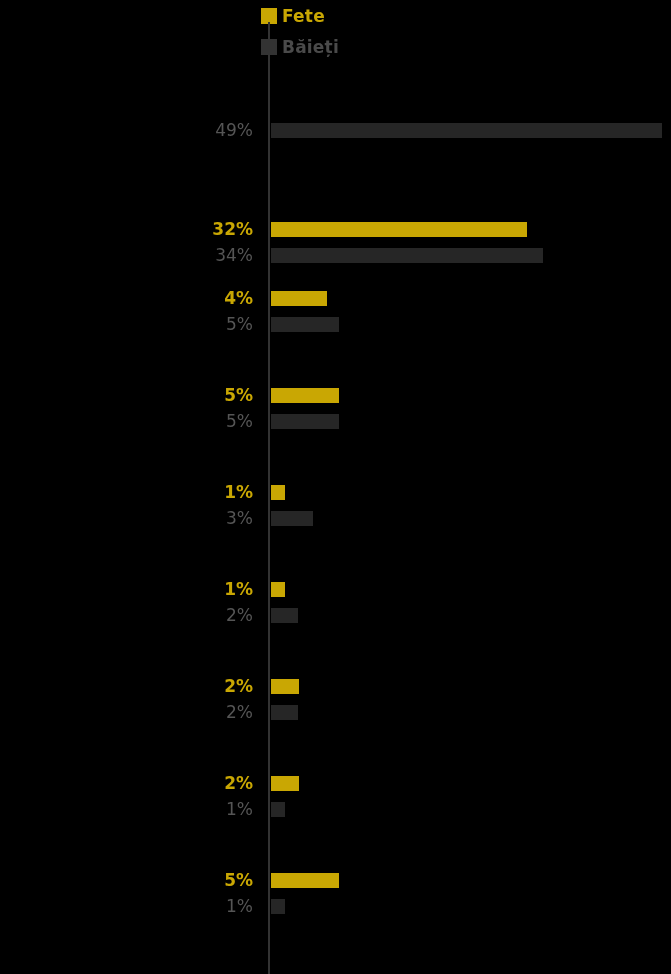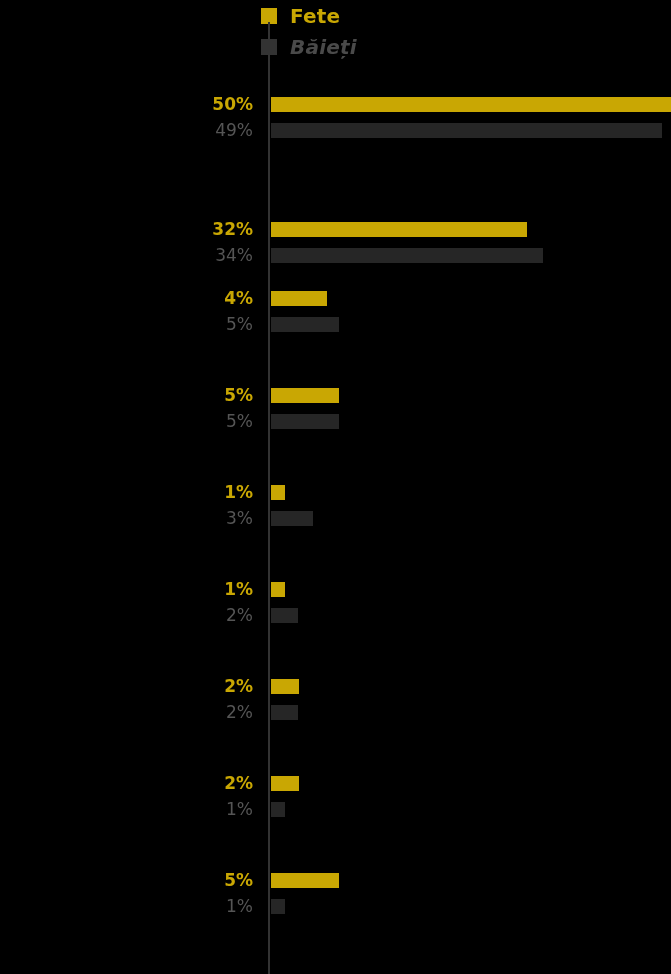--- a/index.html
+++ b/index.html
@@ -33,30 +33,30 @@
     display: flex;
     align-items: center;
     height: 31px;
   }
   .legend-swatch {
     width: 16px;
     height: 16px;
     flex: 0 0 16px;
   }
   .legend-label {
-    margin-left: 13px;
-    font-size: 20px;
+    margin-left: 5px;
+    font-size: 17px;
     font-weight: bold;
     letter-spacing: 0.2px;
     white-space: nowrap;
   }
   .legend-item.fete .legend-swatch { background: #C9A703; }
   .legend-item.fete .legend-label  { color: #C9A703; }
   .legend-item.baieti .legend-swatch { background: #333333; }
-  .legend-item.baieti .legend-label  { color: #4A4A4A; font-style: italic; }
+  .legend-item.baieti .legend-label  { color: #4A4A4A; }
 
   
   .axis-line {
     position: absolute;
     left: 268px;
     top: 22px;
     width: 2px;
     height: 952px;
     background: #333333;
   }
@@ -128,24 +128,20 @@
     <div class="legend-item baieti">
       <span class="legend-swatch"></span>
       <span class="legend-label">Băieți</span>
     </div>
   </div>
 
   <div class="axis-line"></div>
 
   <div class="plot" id="plot-area">
       <div class="group" style="top: 93px;">
-        <div class="row fete">
-          <div class="value-label">50%</div>
-          <div class="bar" style="width: 400px;"></div>
-        </div>
         <div class="row baieti">
           <div class="value-label">49%</div>
           <div class="bar" style="width: 391px;"></div>
         </div>
       </div>
       <div class="group" style="top: 190px; margin-top: 28px;">
         <div class="row fete">
           <div class="value-label">32%</div>
           <div class="bar" style="width: 256px;"></div>
         </div>

